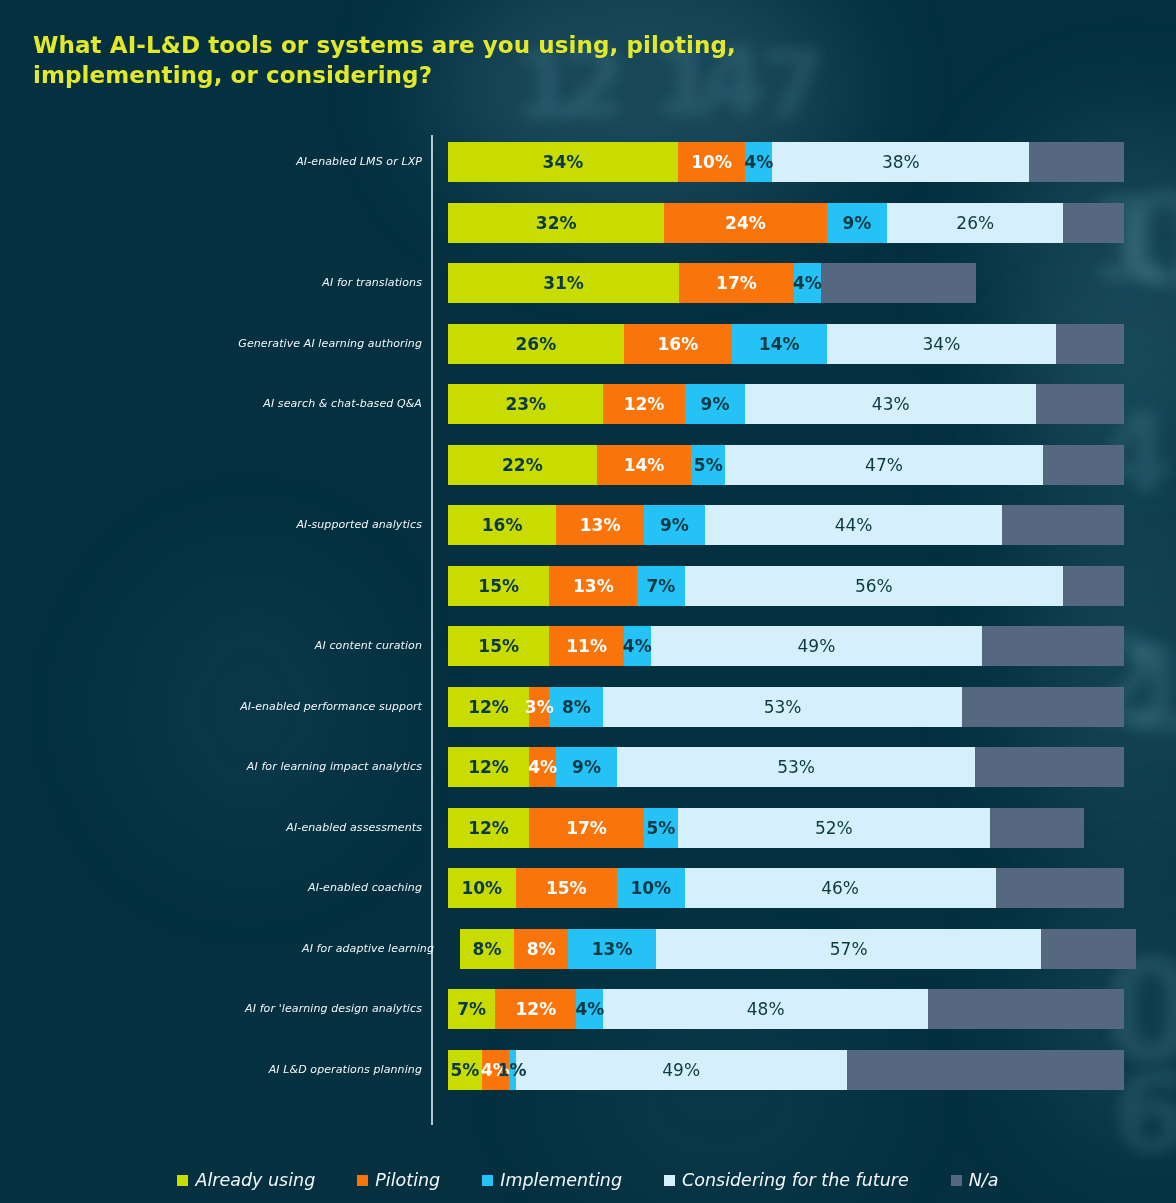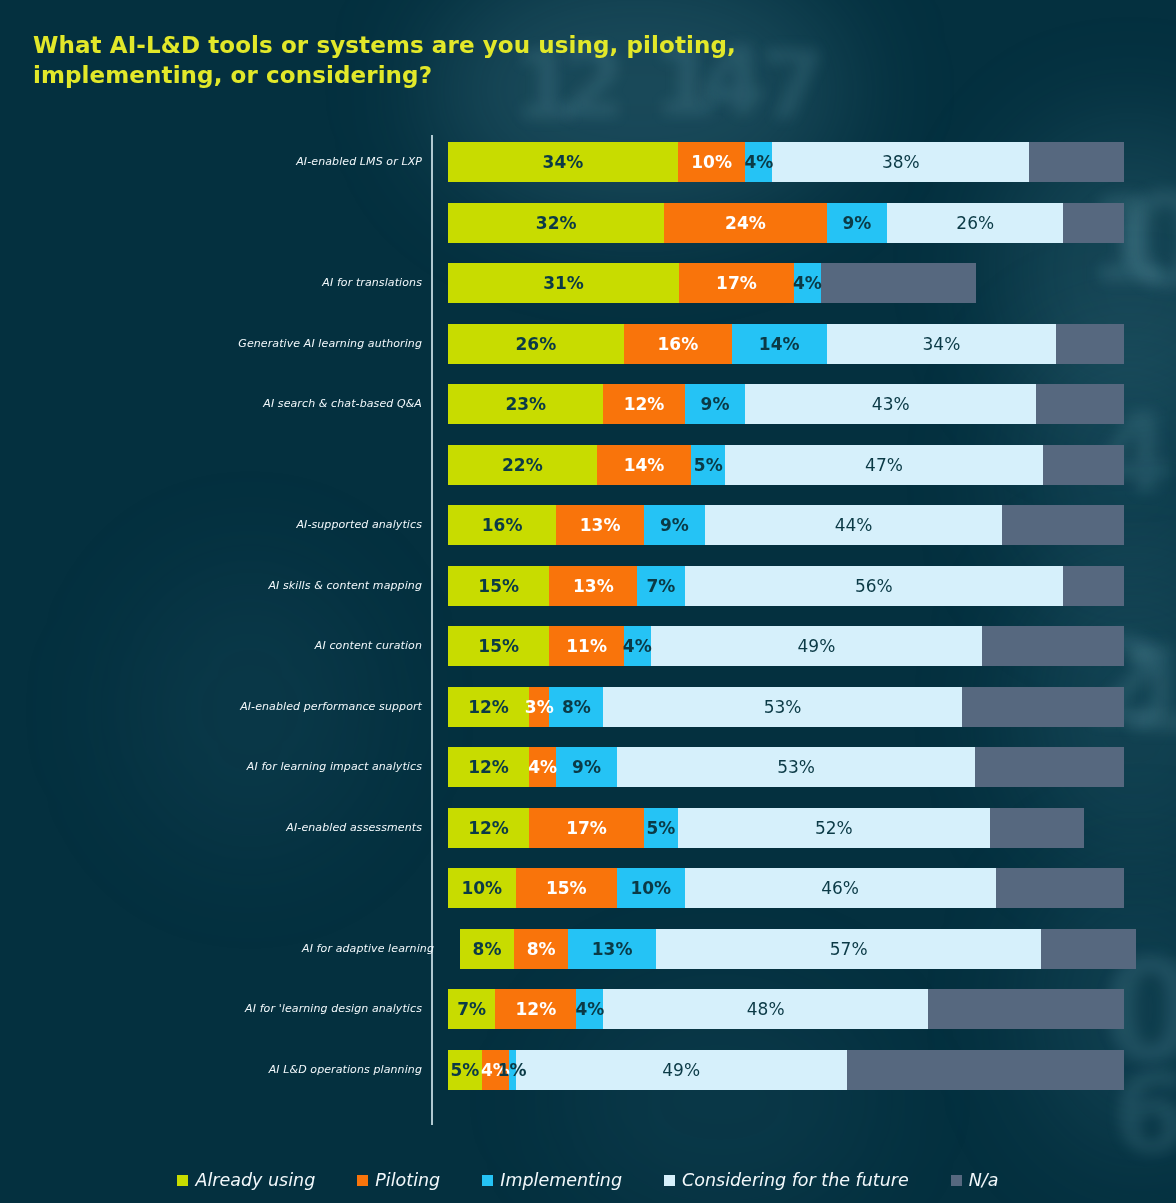--- a/index.html
+++ b/index.html
@@ -291,21 +291,20 @@
           <div class="seg impl" style="width: 60.84px;">
             <span class="seg-label">9%</span>
           </div>
           <div class="seg consider" style="width: 297.44px;">
             <span class="seg-label">44%</span>
           </div>
           <div class="seg na" style="width: 121.68px;"></div>
         </div>
       </div>
       <div class="row" style="top: 445.5px;">
-        <div class="row-label">AI skills &amp; content mapping</div>
         <div class="bar">
           <div class="seg using" style="width: 101.4px;">
             <span class="seg-label">15%</span>
           </div>
           <div class="seg piloting" style="width: 87.88px;">
             <span class="seg-label">13%</span>
           </div>
           <div class="seg impl" style="width: 47.32px;">
             <span class="seg-label">7%</span>
           </div>
@@ -381,20 +380,21 @@
           <div class="seg impl" style="width: 33.8px;">
             <span class="seg-label">5%</span>
           </div>
           <div class="seg consider" style="width: 312px;">
             <span class="seg-label">52%</span>
           </div>
           <div class="seg na" style="width: 94.64px;"></div>
         </div>
       </div>
       <div class="row" style="top: 748px;">
+        <div class="row-label">AI-enabled coaching</div>
         <div class="bar">
           <div class="seg using" style="width: 67.6px;">
             <span class="seg-label">10%</span>
           </div>
           <div class="seg piloting" style="width: 101.4px;">
             <span class="seg-label">15%</span>
           </div>
           <div class="seg impl" style="width: 67.6px;">
             <span class="seg-label">10%</span>
           </div>

